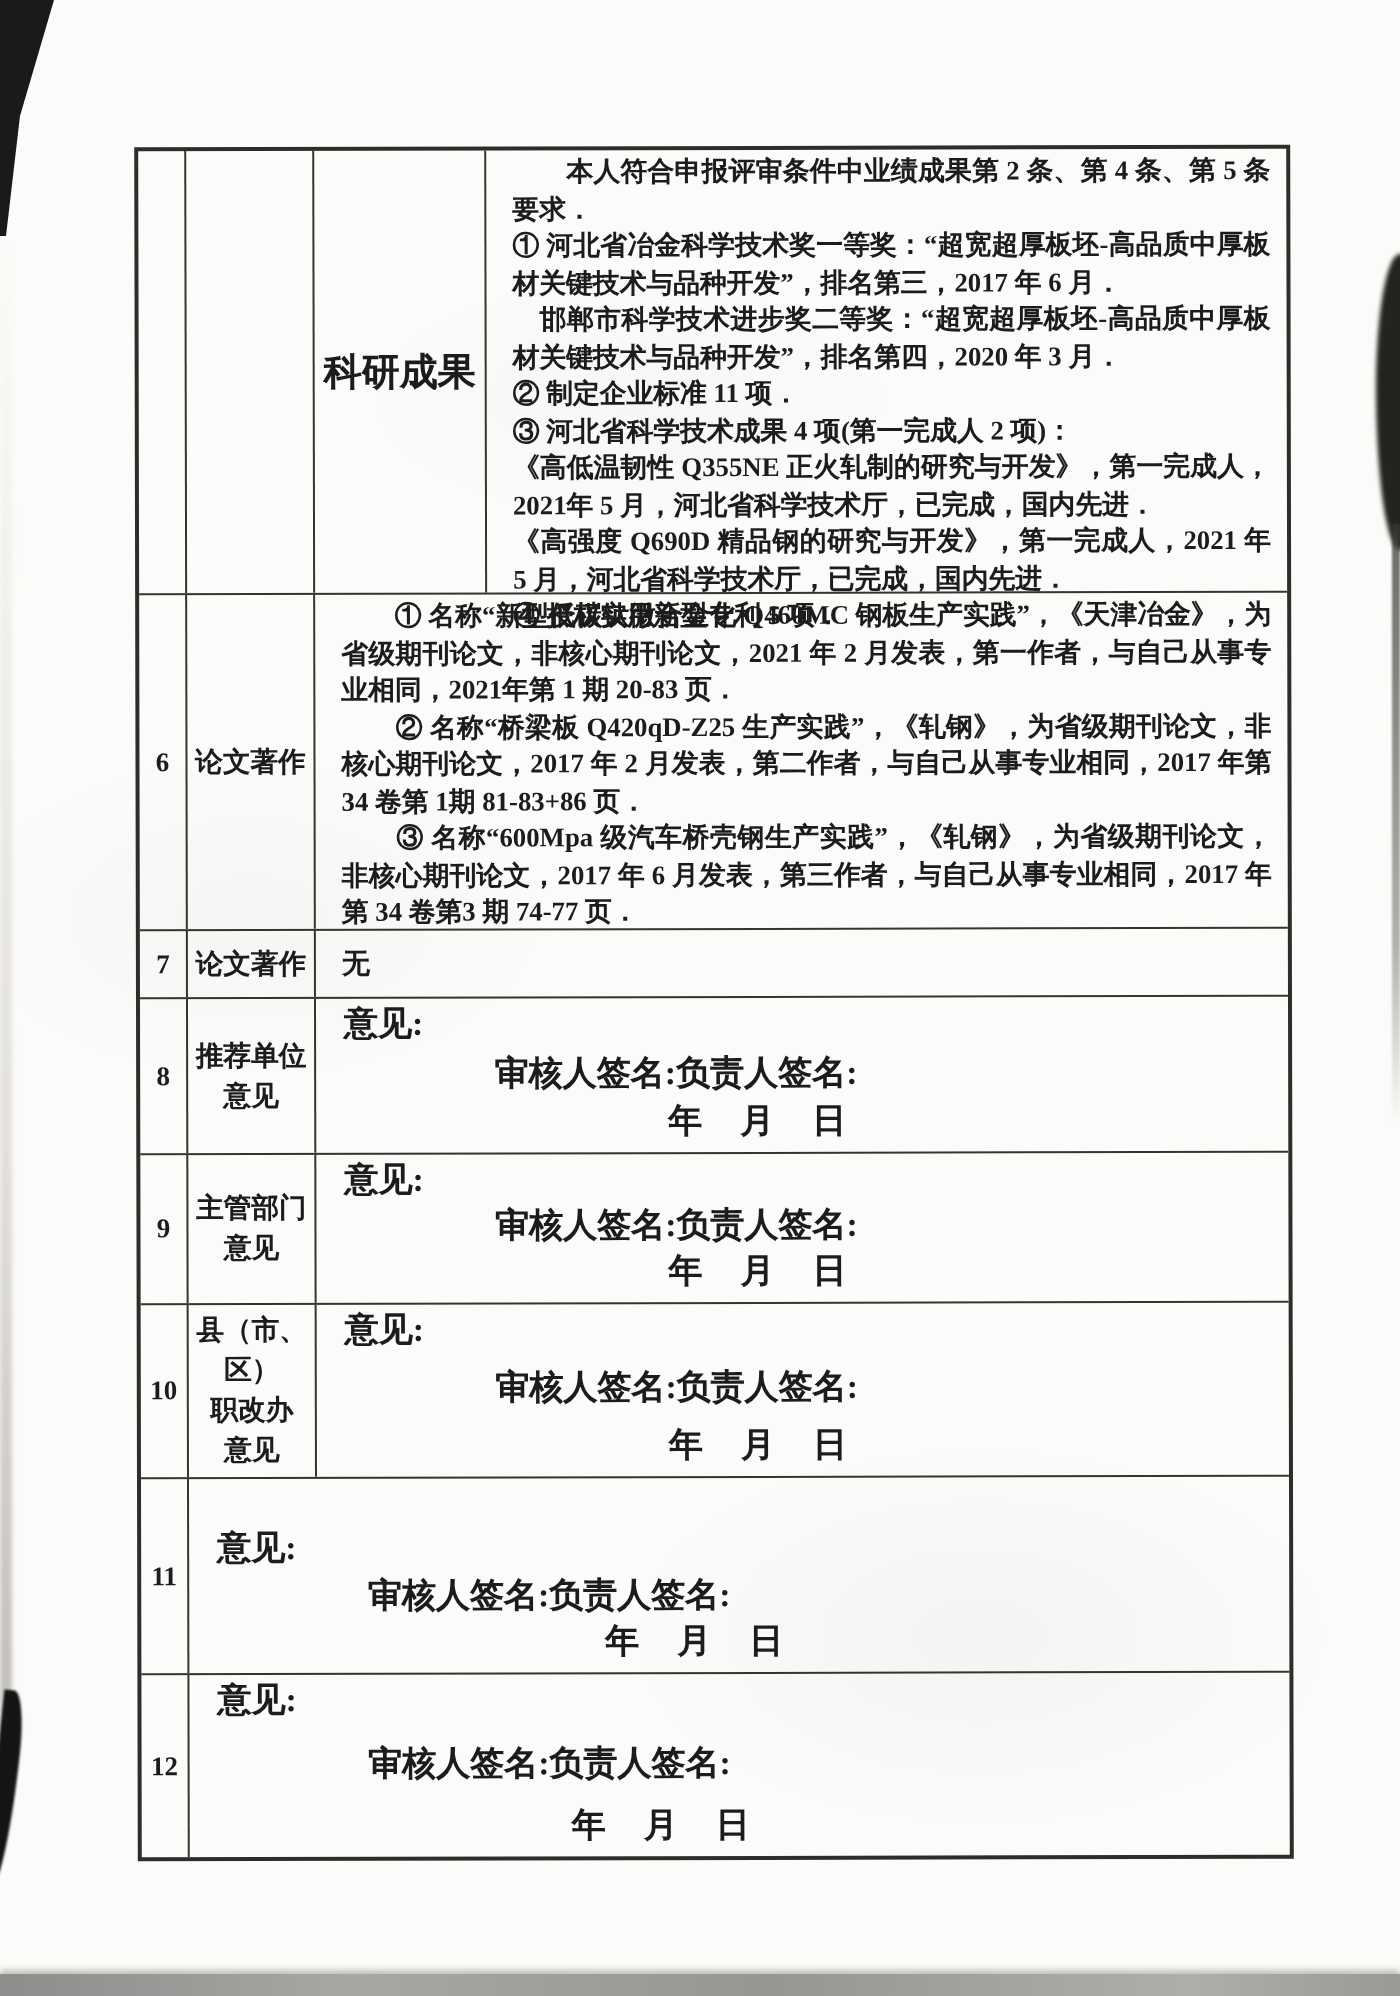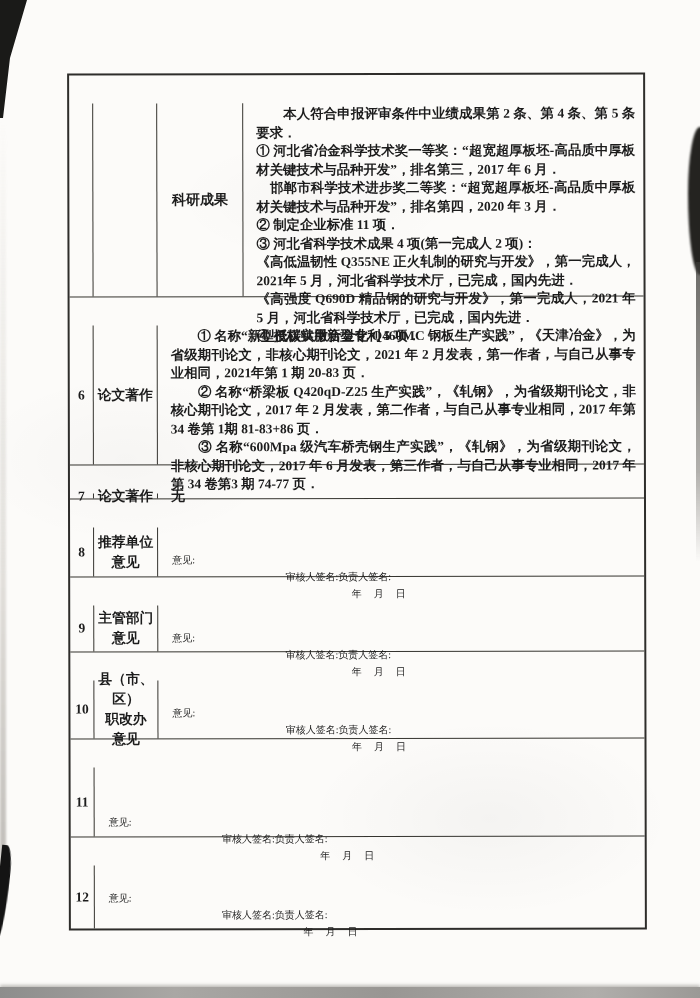--- a/index.html
+++ b/index.html
@@ -49,43 +49,43 @@
     box-shadow:0 -2px 3px rgba(120,118,114,.45);
   }
   
   .doc-table{
     position:absolute;left:68px;top:73px;width:574px;
     border:2px solid #2e2d2b;background:transparent;
     transform:rotate(-0.12deg);
   }
   .trow{display:flex;box-sizing:border-box;border-bottom:1.6px solid #35342f;}
   .trow:last-child{border-bottom:none;}
-  .c{box-sizing:border-box;border-right:1.4px solid #35342f;margin-top:28px;}
+  .c{box-sizing:border-box;border-right:1.4px solid #35342f;}
   .c:last-child{border-right:none;}
   .c-num{width:24px;display:flex;align-items:center;justify-content:center;
     font-size:13.5px;font-weight:bold;}
   .c-label{width:64px;display:flex;align-items:center;justify-content:center;
     font-size:13.8px;font-weight:bold;text-align:center;white-space:pre-line;line-height:20px;}
   .c-sub{width:86px;display:flex;align-items:center;justify-content:center;
-    font-size:14px;font-weight:bold;}
+    font-size:19px;font-weight:bold;}
   .c-body{flex:1;padding:2px 8px 0 13px;font-size:13.4px;font-weight:bold;line-height:18.5px;}
   .c-body p{margin:0;white-space:pre-wrap;text-align:justify;}
   .r5{height:222px;}
   .r6{height:168px;}
   .r7{height:34px;}
   .r8{height:78px;}
   .r9{height:75px;}
   .r10{height:87px;}
   .r11{height:98px;}
   .r12{height:91px;}
   .c-simple{flex:1;display:flex;align-items:center;padding-left:13px;
     font-size:14px;font-weight:bold;}
   
   .c-op{flex:1;display:flex;flex-direction:column;box-sizing:border-box;
-    padding:24px 0 7px 14px;font-size:10px;font-weight:normal;line-height:17px;}
+    padding:4px 0 7px 14px;font-size:17px;font-weight:bold;line-height:17px;}
   .op-sign{display:flex;margin-top:auto;text-align:right;}
   .op-reviewer{width:166px;}
   .op-date{margin-top:auto;text-align:center;padding-right:58px;letter-spacing:1px;}
   .r11 .op-yijian{padding-top:22px;}
   .r12 .op-date{padding-right:92px;}
 </style>
 </head>
 <body>
 
 <div class="page">

